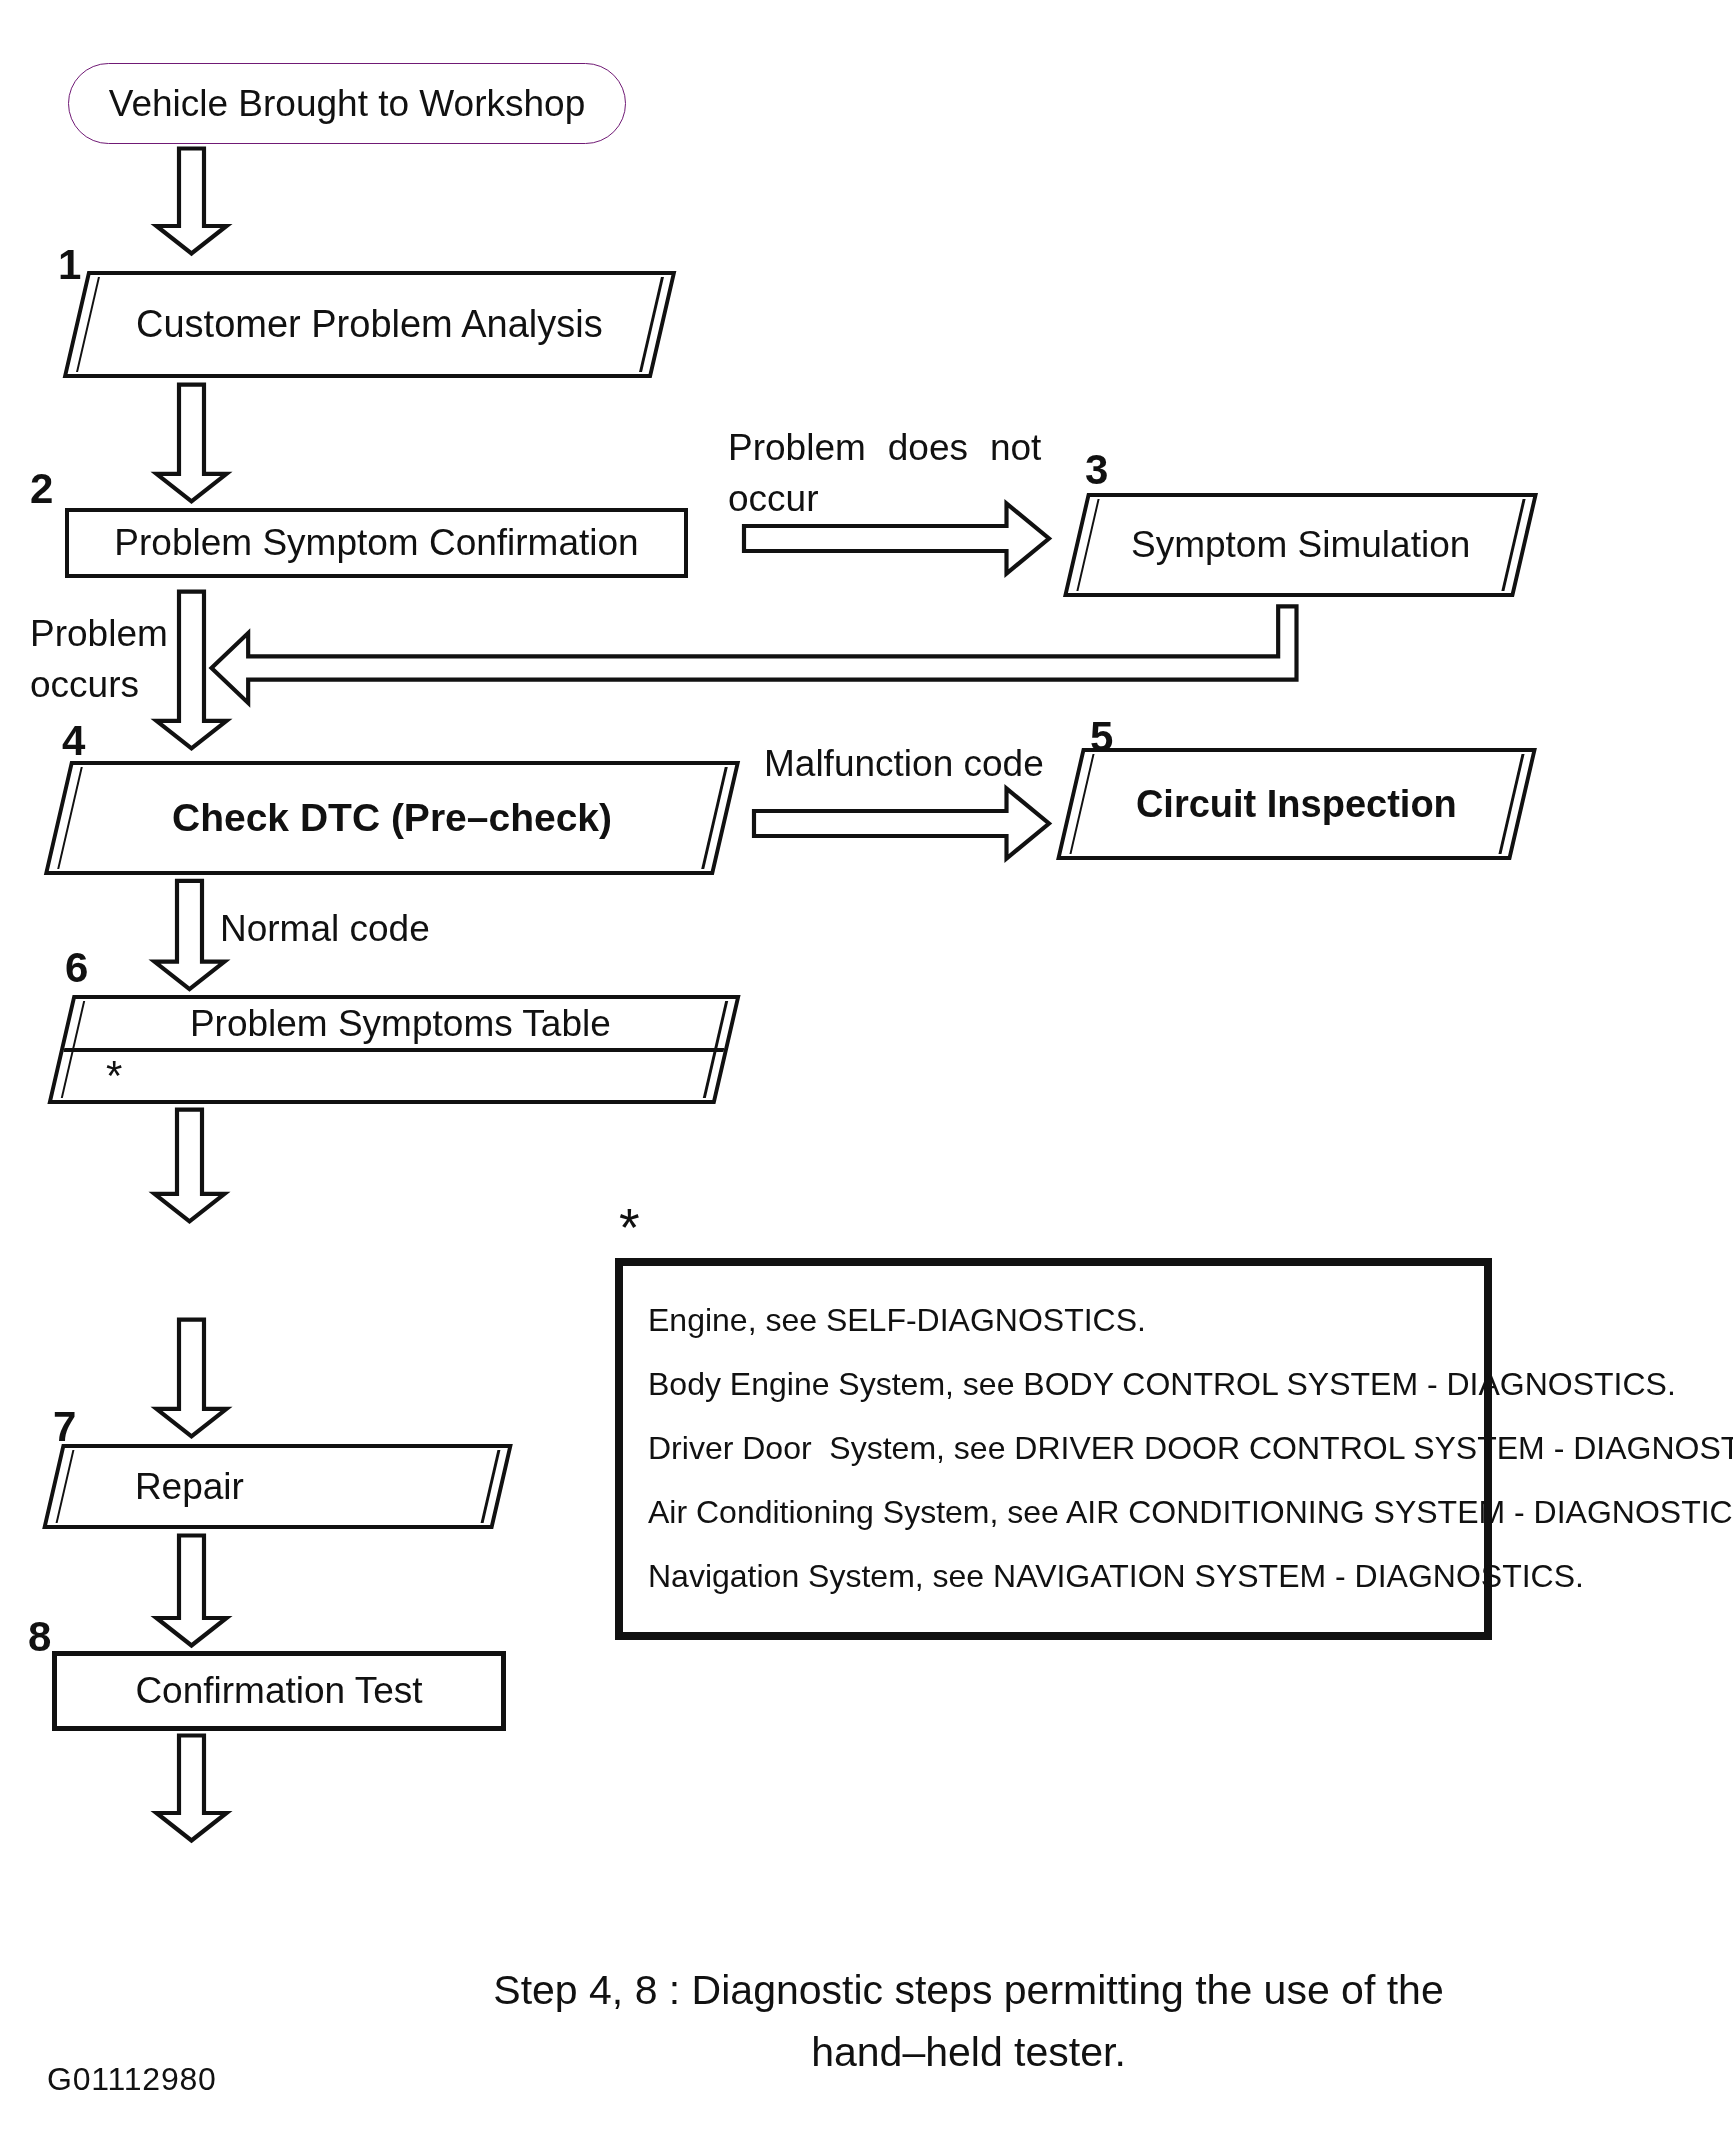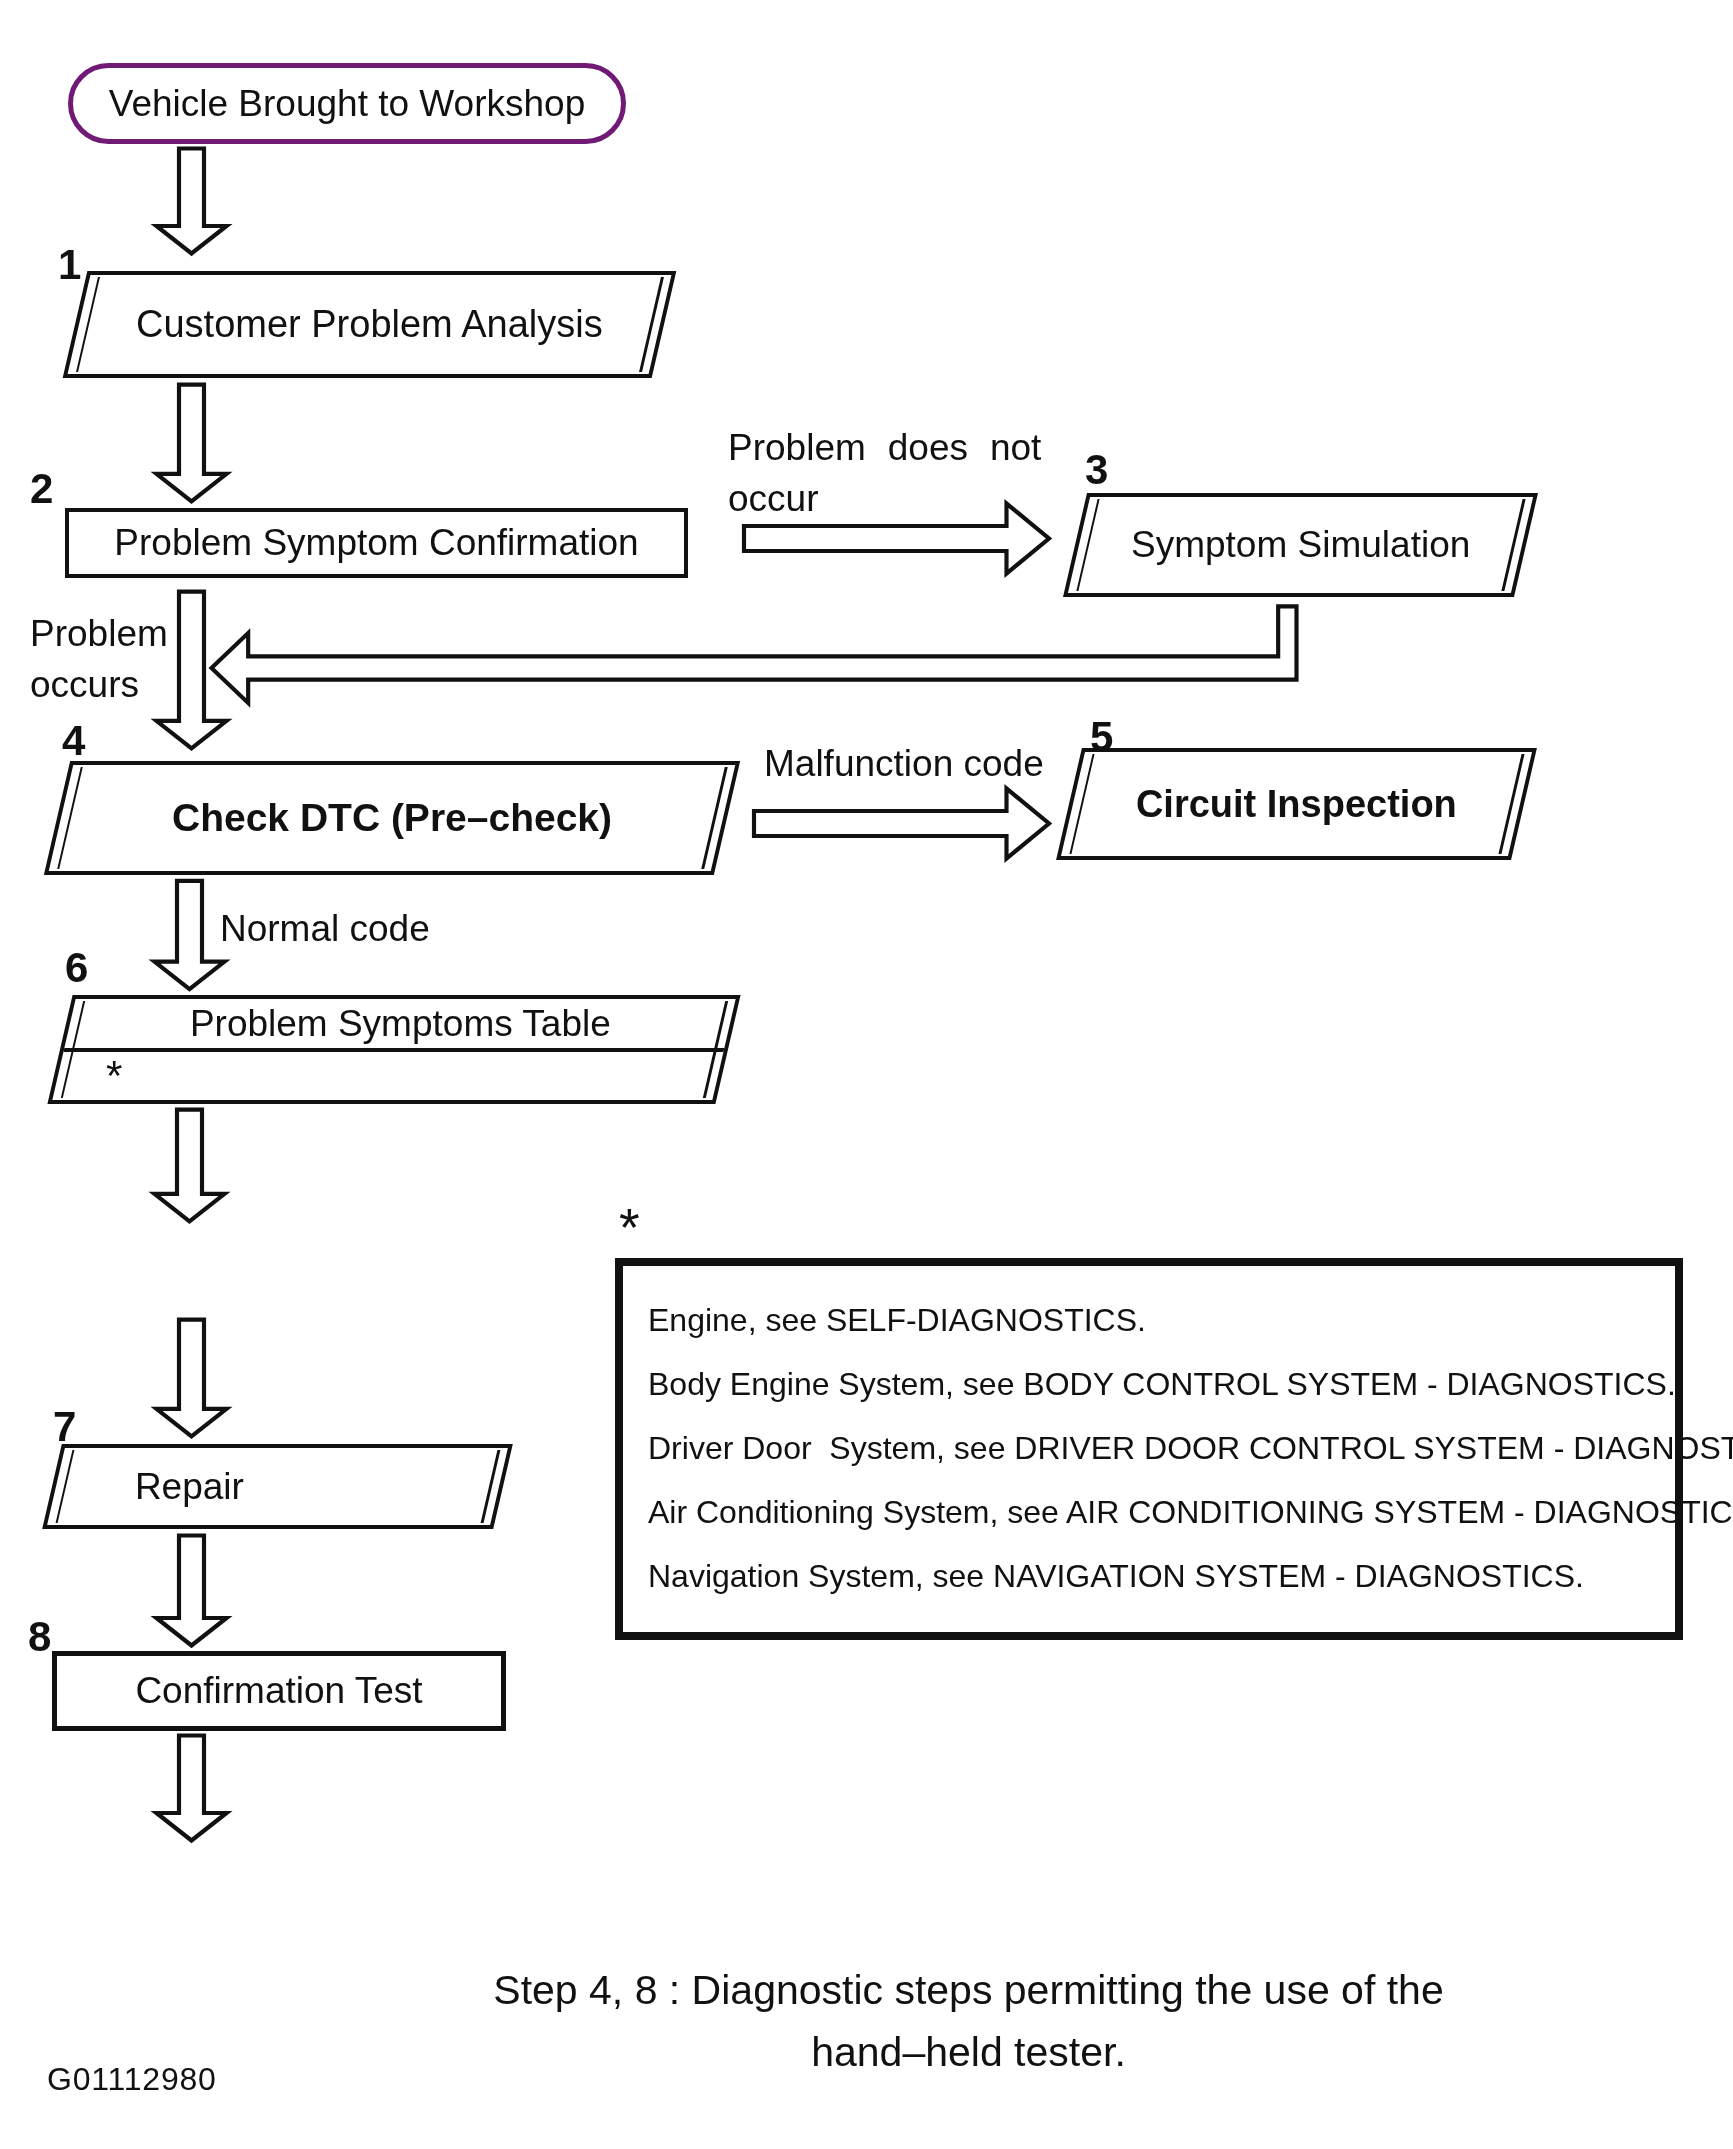--- a/index.html
+++ b/index.html
@@ -8,21 +8,21 @@
     width:1733px;height:2149px;
     background:#ffffff;
     font-family:"Liberation Sans", sans-serif;
     color:#111;
     overflow:hidden;
   }
   .abs{position:absolute;}
 
   
   .stadium{
-    border:5px solid #701a75;
+    border:1px solid #701a75;
     border-radius:50px;
     display:flex;align-items:center;justify-content:center;
     font-size:37px;
     background:#fff;
     box-sizing:border-box;
   }
 
   
   .rect{
     border:4.2px solid #111;
@@ -184,21 +184,21 @@
     </div>
   </div>
 
   <svg class="abs arrow" style="left:152px;top:1107px;" width="75" height="117" viewBox="0 0 90 140">
     <polygon points="30,3 60,3 60,104 87,104 45,137 3,104 30,104"></polygon>
   </svg>
 
 
   <div class="abs notemark" style="left:619px;top:1201px;">*</div>
 
-  <div class="abs notebox" style="left:615px;top:1258px;width:1068px;height:382px;">
+  <div class="abs notebox" style="left:615px;top:1258px;width:877px;height:382px;">
     <div class="noteline">Engine, see SELF-DIAGNOSTICS.</div>
     <div class="noteline">Body Engine System, see BODY CONTROL SYSTEM - DIAGNOSTICS.</div>
     <div class="noteline">Driver Door  System, see DRIVER DOOR CONTROL SYSTEM - DIAGNOSTICS.</div>
     <div class="noteline">Air Conditioning System, see AIR CONDITIONING SYSTEM - DIAGNOSTICS.</div>
     <div class="noteline">Navigation System, see NAVIGATION SYSTEM - DIAGNOSTICS.</div>
   </div>
 
   <svg class="abs arrow" style="left:154px;top:1317px;" width="75" height="122" viewBox="0 0 90 146">
     <polygon points="30,3 60,3 60,110 87,110 45,143 3,110 30,110"></polygon>
   </svg>

